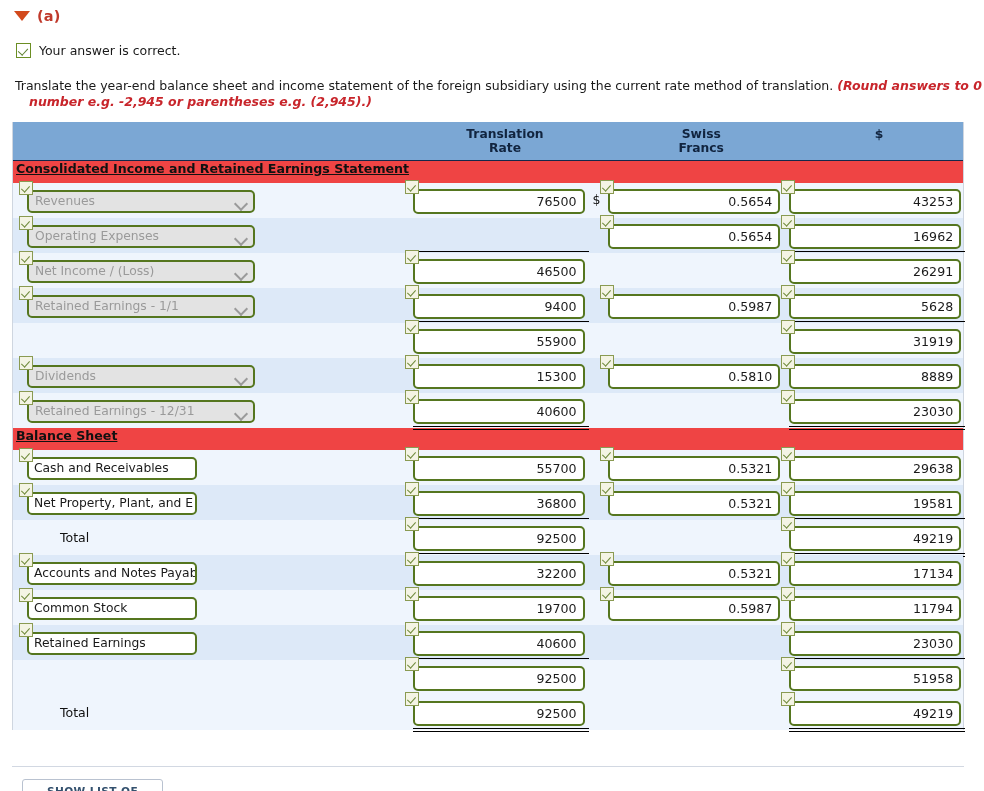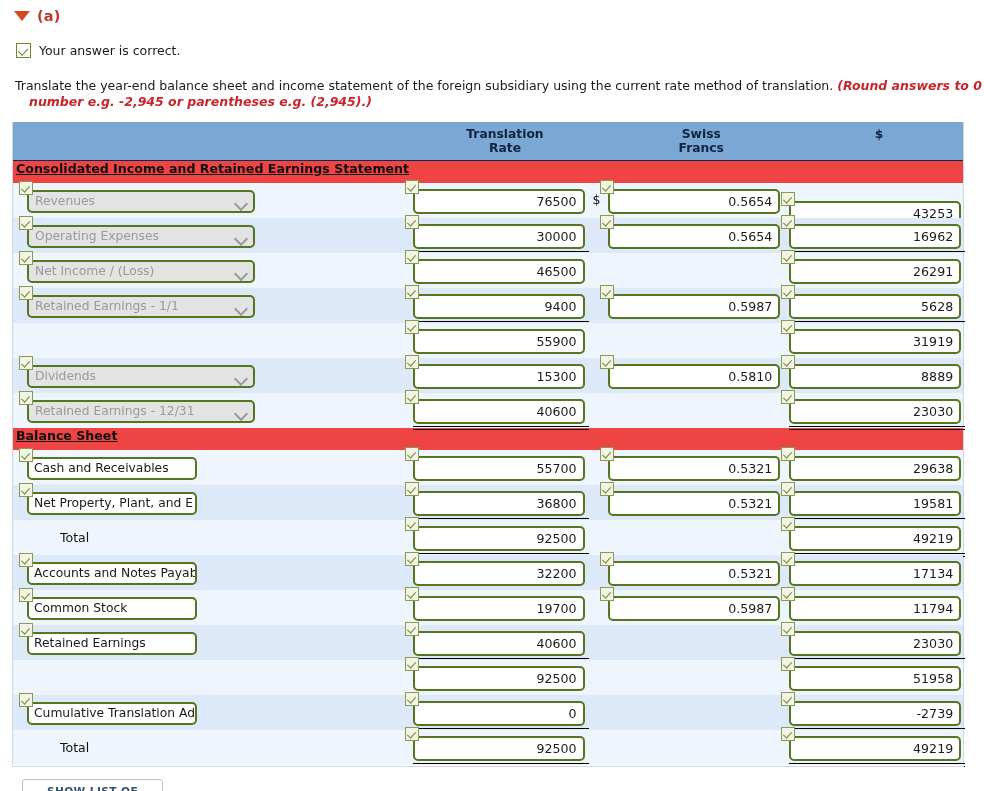--- a/index.html
+++ b/index.html
@@ -359,38 +359,34 @@
             </div>
           </div>
           <div class="cell c-rate">
             <span class="dollar-sign">$</span>
             <div class="ctl" style="position: absolute; left: 18px; top: 6px;">
               <span class="badge"></span>
               <div class="num rate">0.5654</div>
             </div>
           </div>
           <div class="cell c-usd">
-            <div class="ctl" style="position: absolute; left: -6px; top: 6px; margin-top: 12px;">
+            <div class="ctl" style="position: absolute; left: -6px; top: 6px;">
               <span class="badge"></span>
               <div class="num">43253</div>
             </div>
           </div>
         </div>
         <div class="row alt">
           <div class="cell c-label">
             <div class="ctl" style="position: absolute; left: 14px; top: 7px;">
               <span class="badge"></span>
               <div class="sel"><span>Operating Expenses</span><span class="chev"></span></div>
             </div>
           </div>
           <div class="cell c-sf">
-            <div class="ctl" style="position: absolute; left: 10px; top: 6px;">
-              <span class="badge"></span>
-              <div class="num">30000</div>
-            </div>
             <div class="uline" style="left: 10px; width: 176px; top: 33px;"></div>
           </div>
           <div class="cell c-rate">
             <div class="ctl" style="position: absolute; left: 18px; top: 6px;">
               <span class="badge"></span>
               <div class="num rate">0.5654</div>
             </div>
           </div>
           <div class="cell c-usd">
             <div class="ctl" style="position: absolute; left: -6px; top: 6px;">
@@ -679,43 +675,20 @@
             </div>
           </div>
           <div class="cell c-rate"></div>
           <div class="cell c-usd">
             <div class="ctl" style="position: absolute; left: -6px; top: 6px;">
               <span class="badge"></span>
               <div class="num">51958</div>
             </div>
           </div>
         </div>
-        <div class="row alt">
-          <div class="cell c-label">
-            <div class="ctl" style="position: absolute; left: 14px; top: 7px;">
-              <span class="badge"></span>
-              <div class="txt">Cumulative Translation Ad</div>
-            </div>
-          </div>
-          <div class="cell c-sf">
-            <div class="ctl" style="position: absolute; left: 10px; top: 6px;">
-              <span class="badge"></span>
-              <div class="num">0</div>
-            </div>
-            <div class="uline" style="left: 10px; width: 176px; top: 33px;"></div>
-          </div>
-          <div class="cell c-rate"></div>
-          <div class="cell c-usd">
-            <div class="ctl" style="position: absolute; left: -6px; top: 6px;">
-              <span class="badge"></span>
-              <div class="num">-2739</div>
-            </div>
-            <div class="uline" style="left: -6px; width: 176px; top: 33px;"></div>
-          </div>
-        </div>
         <div class="row norm">
           <div class="cell c-label">
             <div class="plain-label" style="position: absolute; left: 0px; top: 10px;">Total</div>
           </div>
           <div class="cell c-sf">
             <div class="ctl" style="position: absolute; left: 10px; top: 6px;">
               <span class="badge"></span>
               <div class="num">92500</div>
             </div>
             <div class="uline dbl" style="left: 10px; width: 176px; top: 33px;"></div>

